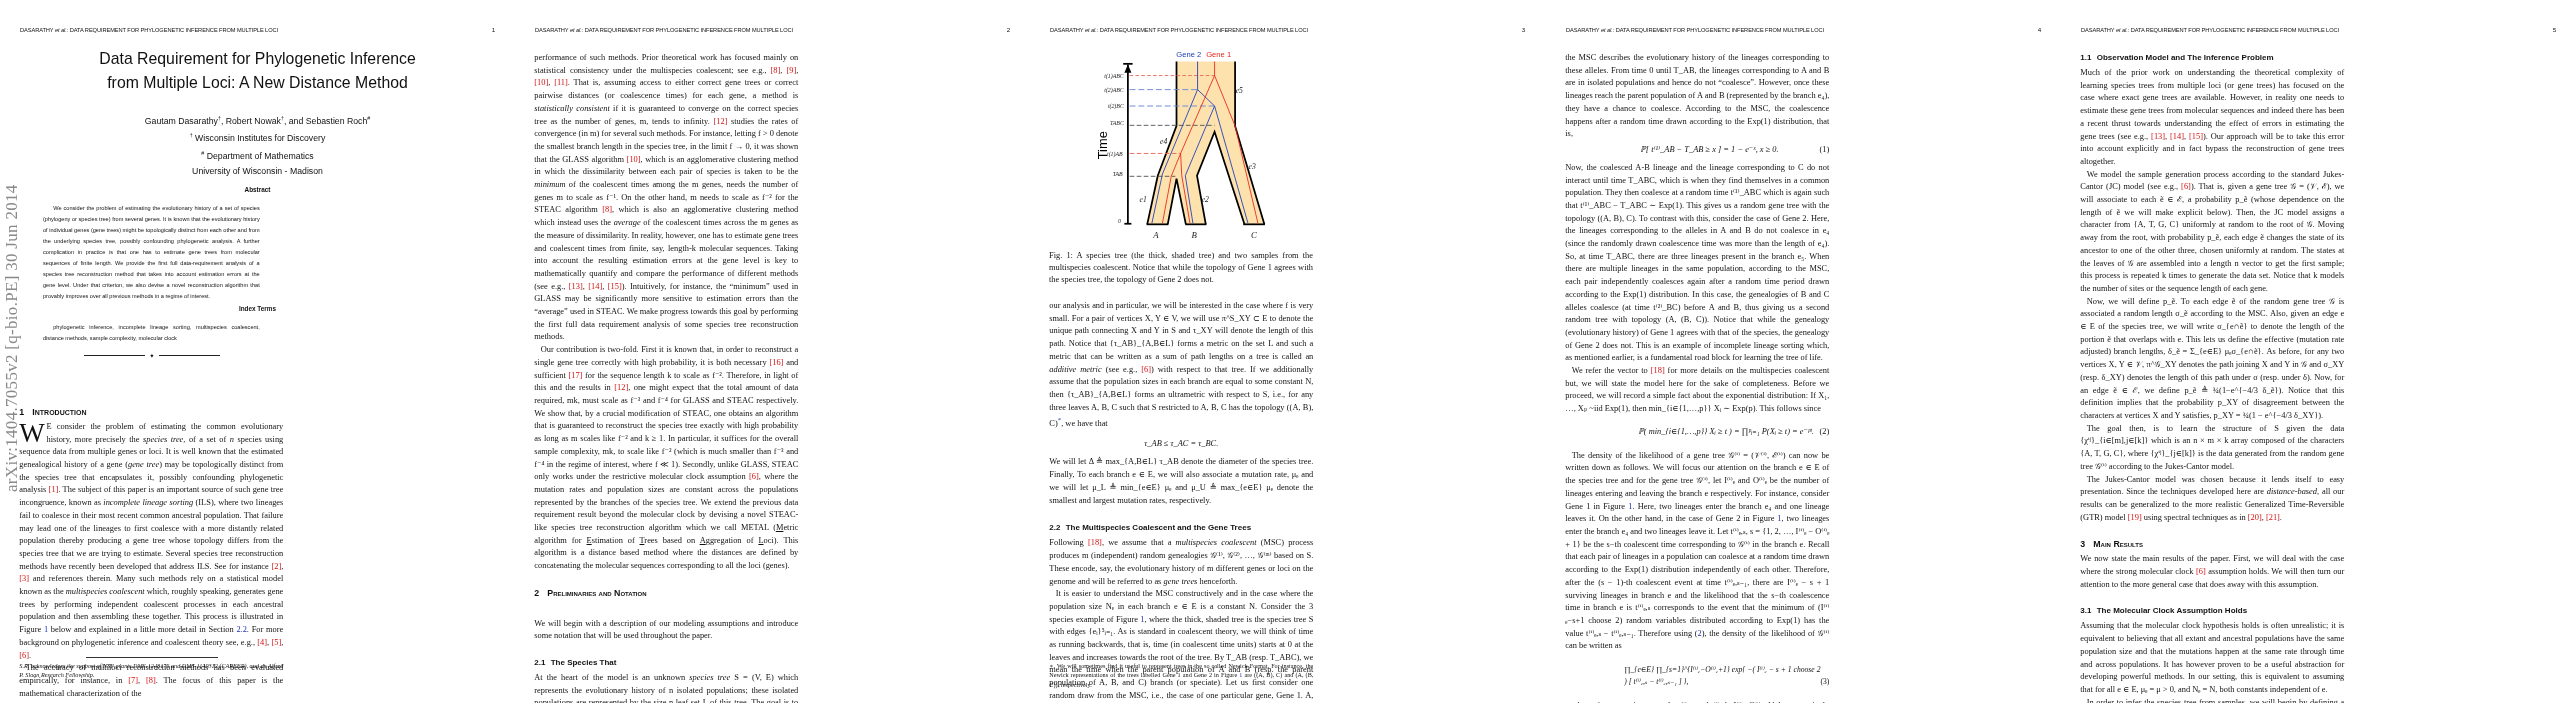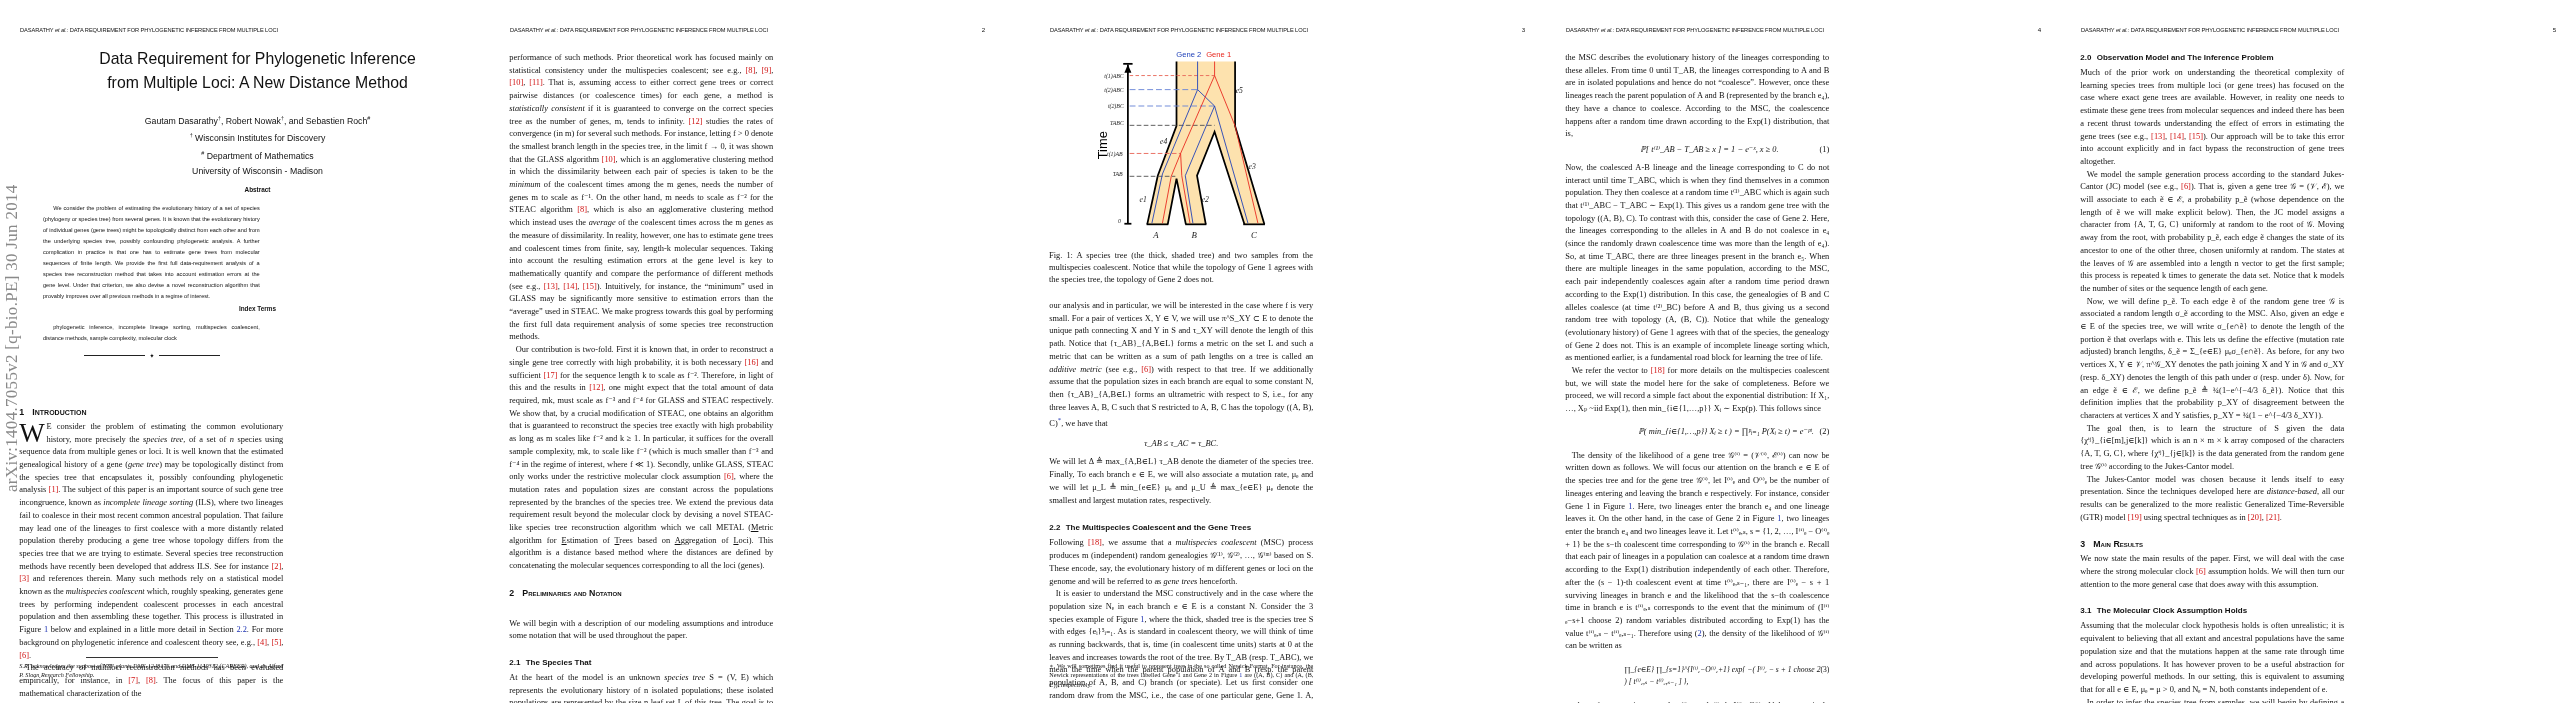--- a/index.html
+++ b/index.html
@@ -1,32 +1,32 @@
 <!DOCTYPE html>
 <html style="font-size:9.4px"><head>
 <meta charset="utf-8">
 <style>
   html,body{margin:0;padding:0;background:#ffffff;}
   body{width:2576px;height:703px;position:relative;overflow:hidden;font-family:"Liberation Serif","DejaVu Serif",serif;color:#111;}
   .page{position:absolute;top:0;width:515px;height:703px;background:#fff;}
-  .p1{left:0}.p2{left:490px}.p3{left:1030px}.p4{left:1546px}.p5{left:2061px}
+  .p1{left:0}.p2{left:515px}.p3{left:1030px}.p4{left:1546px}.p5{left:2061px}
   .runhead{position:absolute;top:26px;left:20px;right:20px;font-family:"Liberation Sans","DejaVu Sans",sans-serif;font-size:6.2px;letter-spacing:-0.1px;display:flex;justify-content:space-between;}
   .runhead .t{transform:scaleX(0.92);transform-origin:left;white-space:nowrap}
   .runhead i{font-style:italic}
   .col{position:absolute;left:19.3px;width:264px;font-size:8.4px;line-height:12.7px;text-align:justify;}
   .col p{margin:0;text-indent:6.4px;}
   .col p.noind{text-indent:0}
   .sec{font-family:"Liberation Sans","DejaVu Sans",sans-serif;font-weight:bold;font-size:8.8px;margin:0;}
   .sec .num{display:inline-block;width:13px}
   .sec .sc{font-size:7px}
   .subsec{font-family:"Liberation Sans","DejaVu Sans",sans-serif;font-weight:bold;font-size:8px;margin:0;}
   .subsec .num{display:inline-block;width:16.4px}
   .cite{color:#d01010}
   .ref{color:#1a2fb0}
-  .eq{display:flex;justify-content:space-between;align-items:flex-start;font-style:italic;}
+  .eq{display:flex;justify-content:space-between;align-items:flex-end;font-style:italic;}
   .eq .eqn{font-style:normal}
   
   .title{position:absolute;top:47px;left:0;width:515px;text-align:center;font-family:"Liberation Sans","DejaVu Sans",sans-serif;font-size:17px;line-height:24px;transform:scaleX(0.93);}
   .authors{position:absolute;top:111px;left:0;width:515px;text-align:center;font-family:"Liberation Sans","DejaVu Sans",sans-serif;font-size:9.7px;line-height:15.2px;transform:scaleX(0.9);}
   .authors sup{font-size:5.9px}
   .abs-h{position:absolute;top:186px;left:0;width:515px;text-align:center;font-family:"Liberation Sans","DejaVu Sans",sans-serif;font-weight:bold;font-size:6.4px;}
   .abs{position:absolute;top:203px;left:43px;width:217px;font-family:"Liberation Sans","DejaVu Sans",sans-serif;font-size:6px;line-height:11px;text-align:justify;transform:scaleX(0.93);transform-origin:left;width:233px;}
   .abs p{margin:0;text-indent:11px}
   .idx-h{position:absolute;top:305px;left:0;width:515px;text-align:center;font-family:"Liberation Sans","DejaVu Sans",sans-serif;font-weight:bold;font-size:6.4px;}
   .idx{position:absolute;top:322px;left:43px;width:233px;font-family:"Liberation Sans","DejaVu Sans",sans-serif;font-size:6px;line-height:11px;text-align:justify;transform:scaleX(0.93);transform-origin:left}
@@ -226,21 +226,21 @@
     <p>where, for convenience, we let t⁽ⁱ⁾ₑ,₀ and t⁽ⁱ⁾_{e,I⁽ⁱ⁾ₑ−O⁽ⁱ⁾ₑ+1} be respectively the divergence times of the population in e and of its parent population.</p>
   </div>
 </div>
 
 <div class="page p5">
   <div class="runhead">
     <span class="t"><span>DASARATHY</span> <i>et al.</i><span>: DATA REQUIREMENT FOR PHYLOGENETIC INFERENCE FROM MULTIPLE LOCI</span></span>
     <span>5</span>
   </div>
   <div class="col" style="top:52px">
-    <h3 class="subsec" style="margin-bottom:2.3px"><span class="num">2.0</span><span>Observation Model and The Inference Problem</span></h3>
+    <h3 class="subsec" style="margin-bottom:2.3px"><span class="num">1.1</span><span>Observation Model and The Inference Problem</span></h3>
     <p class="noind"><span>Much of the prior work on understanding the theoretical complexity of learning species trees from multiple loci (or gene trees) has focused on the case where exact gene trees are available. However, in reality one needs to estimate these gene trees from molecular sequences and indeed there has been a recent thrust towards understanding the effect of errors in estimating the gene trees (see e.g., </span><a class="cite">[13]</a><span>, </span><a class="cite">[14]</a><span>, </span><a class="cite">[15]</a><span>). Our approach will be to take this error into account explicitly and in fact bypass the reconstruction of gene trees altogether.</span></p>
     <p><span>We model the sample generation process according to the standard Jukes-Cantor (JC) model (see e.g., </span><a class="cite">[6]</a><span>). That is, given a gene tree 𝒢 = (𝒱, ℰ), we will associate to each ẽ ∈ ℰ, a probability p_ẽ (whose dependence on the length of ẽ we will make explicit below). Then, the JC model assigns a character from {A, T, G, C} uniformly at random to the root of 𝒢. Moving away from the root, with probability p_ẽ, each edge ẽ changes the state of its ancestor to one of the other three, chosen uniformly at random. The states at the leaves of 𝒢 are assembled into a length n vector to get the first sample; this process is repeated k times to generate the data set. Notice that k models the number of sites or the sequence length of each gene.</span></p>
     <p>Now, we will define p_ẽ. To each edge ẽ of the random gene tree 𝒢 is associated a random length σ_ẽ according to the MSC. Also, given an edge e ∈ E of the species tree, we will write σ_{e∩ẽ} to denote the length of the portion ẽ that overlaps with e. This lets us define the effective (mutation rate adjusted) branch lengths, δ_ẽ = Σ_{e∈E} μₑσ_{e∩ẽ}. As before, for any two vertices X, Y ∈ 𝒱, π^𝒢_XY denotes the path joining X and Y in 𝒢 and σ_XY (resp. δ_XY) denotes the length of this path under σ (resp. under δ). Now, for an edge ẽ ∈ ℰ, we define p_ẽ ≜ ¾(1−e^{−4/3 δ_ẽ}). Notice that this definition implies that the probability p_XY of disagreement between the characters at vertices X and Y satisfies, p_XY = ¾(1 − e^{−4/3 δ_XY}).</p>
     <p>The goal then, is to learn the structure of S given the data {χⁱʲ}_{i∈[m],j∈[k]} which is an n × m × k array composed of the characters {A, T, G, C}, where {χⁱʲ}_{j∈[k]} is the data generated from the random gene tree 𝒢⁽ⁱ⁾ according to the Jukes-Cantor model.</p>
     <p><span>The Jukes-Cantor model was chosen because it lends itself to easy presentation. Since the techniques developed here are </span><i>distance-based</i><span>, all our results can be generalized to the more realistic Generalized Time-Reversible (GTR) model </span><a class="cite">[19]</a><span> using spectral techniques as in </span><a class="cite">[20]</a><span>, </span><a class="cite">[21]</a><span>.</span></p>
     <h2 class="sec" style="margin-top:14px;margin-bottom:2.3px"><span class="num">3</span><span style="font-variant:small-caps">Main Results</span></h2>
     <p class="noind"><span>We now state the main results of the paper. First, we will deal with the case where the strong molecular clock </span><a class="cite">[6]</a><span> assumption holds. We will then turn our attention to the more general case that does away with this assumption.</span></p>
     <h3 class="subsec" style="margin-top:14px;margin-bottom:2.3px"><span class="num">3.1</span><span>The Molecular Clock Assumption Holds</span></h3>
     <p class="noind">Assuming that the molecular clock hypothesis holds is often unrealistic; it is equivalent to believing that all extant and ancestral populations have the same population size and that the mutations happen at the same rate through time and across populations. It has however proven to be a useful abstraction for developing powerful methods. In our setting, this is equivalent to assuming that for all e ∈ E, μₑ = μ &gt; 0, and Nₑ = N, both constants independent of e.</p>
     <p>In order to infer the species tree from samples, we will begin by defining a distance measure on the leaves. For each pair of leaves A, B ∈ L, we define</p>

